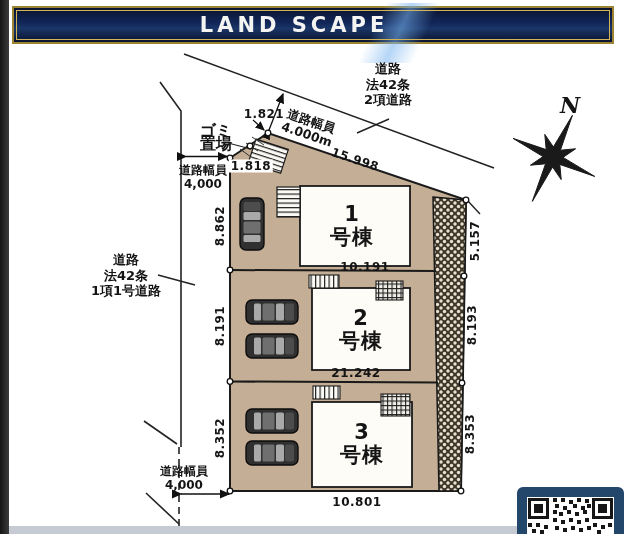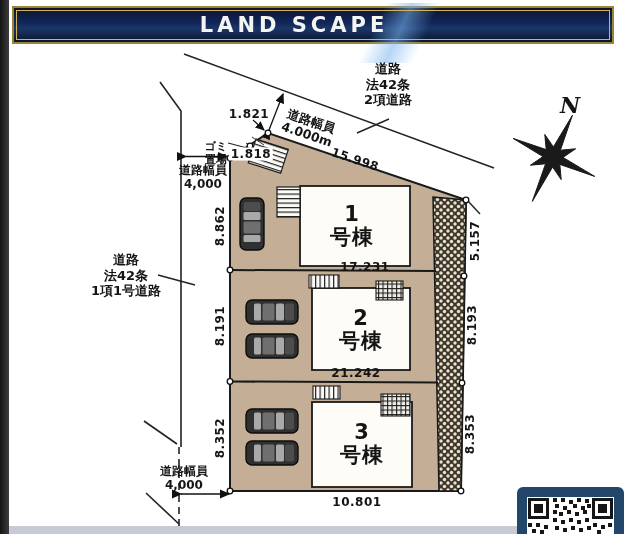--- a/index.html
+++ b/index.html
@@ -171,38 +171,38 @@
   <div class="lbl" style="left:203px;top:177px;font-size:12px;line-height:14px;">
     <span style="display:block">道路幅員</span>
     <span style="display:block">4,000</span>
   </div>
 
   <div class="lbl" style="left:184px;top:478px;font-size:12px;line-height:14px;">
     <span style="display:block">道路幅員</span>
     <span style="display:block">4,000</span>
   </div>
 
-  <div class="lbl" style="left:216px;top:137px;font-size:11px;line-height:13px;margin-top:16px;">
+  <div class="lbl" style="left:216px;top:137px;font-size:16px;line-height:13px;">
     <span style="display:block">ゴミ</span>
     <span style="display:block">置場</span>
   </div>
 
-  <div class="lbl dim" style="left:249px;top:114px;">1.821</div>
-  <div class="lbl dim whitebg" style="left:251px;top:154px;">1.818</div>
+  <div class="lbl dim" style="left:264px;top:114px;">1.821</div>
+  <div class="lbl dim whitebg" style="left:251px;top:166px;">1.818</div>
   <div class="lbl dim rot18" style="left:355px;top:160px;">15.998</div>
 
   <div class="lbl dim rot90" style="left:220px;top:226px;">8.862</div>
   <div class="lbl dim rot90" style="left:220px;top:326px;">8.191</div>
   <div class="lbl dim rot90" style="left:220px;top:438px;">8.352</div>
 
   <div class="lbl dim rot90" style="left:475px;top:241px;">5.157</div>
   <div class="lbl dim rot90" style="left:472px;top:325px;">8.193</div>
   <div class="lbl dim rot90" style="left:470px;top:434px;">8.353</div>
 
-  <div class="lbl dim" style="left:365px;top:267px;">17.231</div>
+  <div class="lbl dim" style="left:365px;top:267px;">10.191</div>
   <div class="lbl dim" style="left:356px;top:373px;">21.242</div>
   <div class="lbl dim" style="left:357px;top:502px;">10.801</div>
 
   <div class="lbl bldg-lbl" style="left:352px;top:226px;">
     <span style="display:block">1</span>
     <span style="display:block">号棟</span>
   </div>
   <div class="lbl bldg-lbl" style="left:361px;top:330px;">
     <span style="display:block">2</span>
     <span style="display:block">号棟</span>

